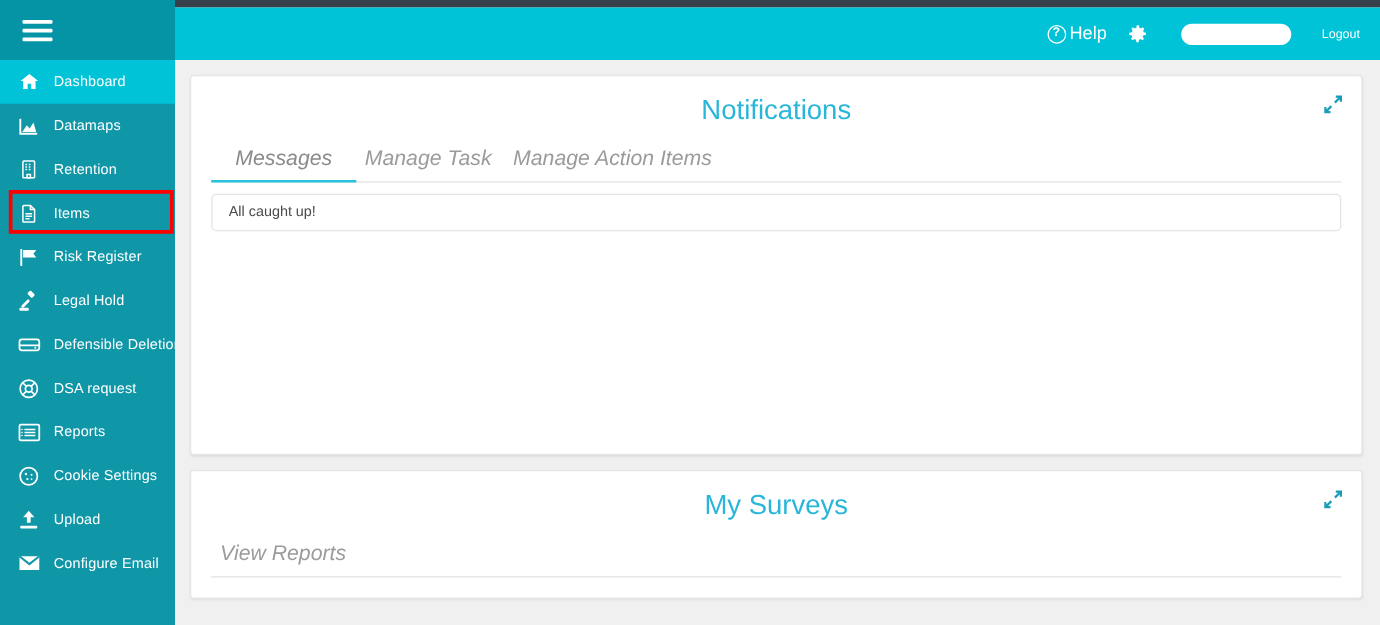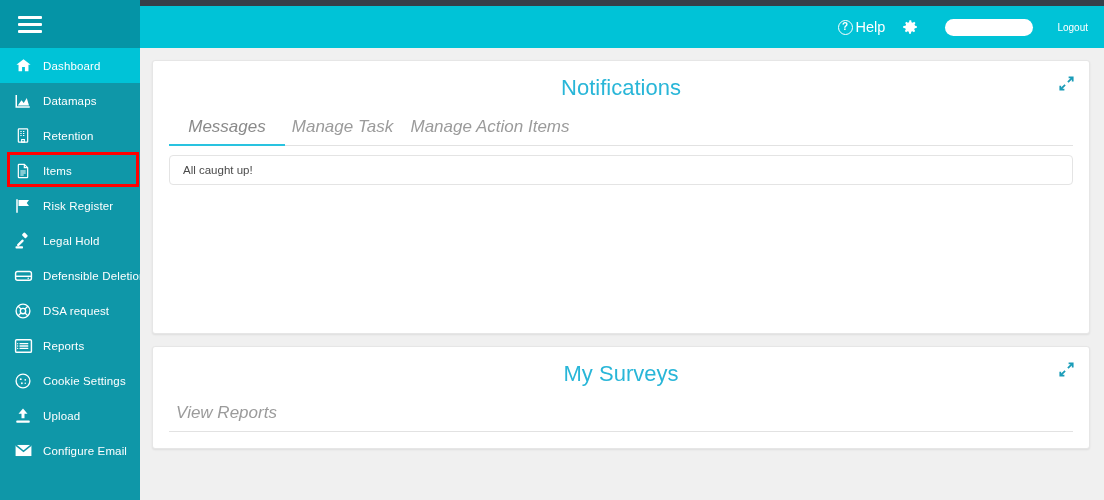--- a/index.html
+++ b/index.html
@@ -142,21 +142,21 @@
   .empty-box {
     margin-top: 9px;
     border: 1px solid #e4e4e4;
     border-radius: 4px;
     height: 30px;
     display: flex; align-items: center;
     padding-left: 13px;
     font-size: 11.5px;
     color: #4a4a4a;
   }
-  .notif-body { height: 178px; }
+  .notif-body { height: 208px; }
   .surveys-body { height: 16px; }
 </style>
 </head>
 <body>
 
 <div class="top-strip"></div>
 
 <div class="header">
   <div class="header-right">
 

